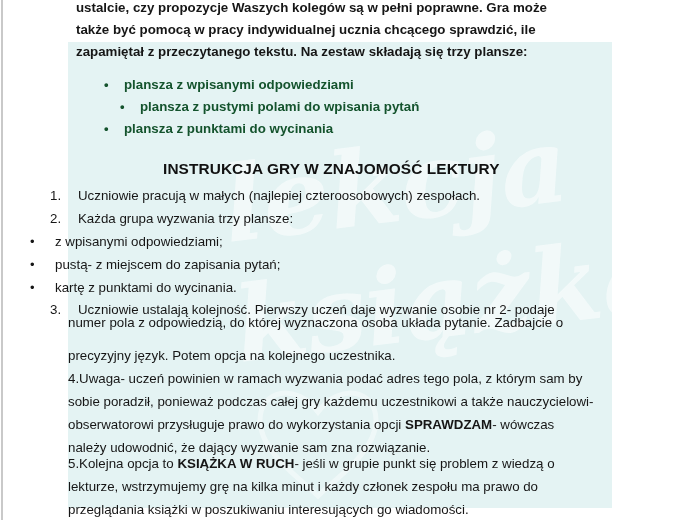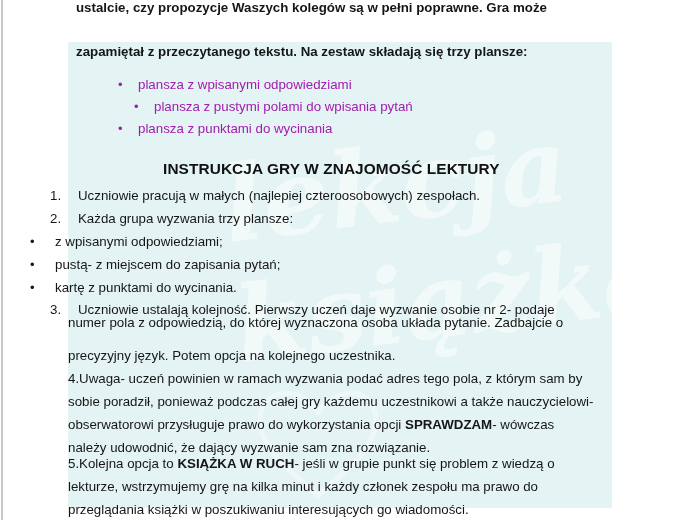--- a/index.html
+++ b/index.html
@@ -83,24 +83,24 @@
   .bold { font-weight: bold; }
 
   
   #intro-line-1 { left: 76px; top: -3px; font-weight: bold; }
   #intro-line-2 { left: 76px; top: 19px;  font-weight: bold; }
   #intro-line-3 { left: 76px; top: 41px;  font-weight: bold; }
 
   
   .blist-bold {
     position: absolute;
-    left: 118px;
-    color: #a21caf;
-    font-size: 13.3px;
-    font-weight: normal;
+    left: 104px;
+    color: #14532d;
+    font-size: 13.3px;
+    font-weight: bold;
     white-space: nowrap;
   }
   .blist-bold .dot {
     display: inline-block;
     width: 20px;
     font-size: 13px;
     vertical-align: top;
   }
   #bullet-a1 { top: 77px; }
   #bullet-a2 { top: 99px; margin-left: 16px; }
@@ -183,20 +183,21 @@
   <svg width="544" height="466" viewBox="0 0 544 466" xmlns="http://www.w3.org/2000/svg">
     <text class="wm-script" x="160" y="200" font-size="104" transform="rotate(-7 160 200)">lekcja</text>
     <text class="wm-script" x="172" y="320" font-size="104" transform="rotate(-7 172 320)">książka</text>
     <path class="wm-heart" d="M250 370 c-22 -30 -58 -22 -58 8 c0 32 40 58 58 76 c18 -18 58 -44 58 -76 c0 -30 -36 -38 -58 -8 z"></path>
   </svg>
 </div>
 
 <div id="content">
 
   <div class="para" id="intro-line-1">ustalcie, czy propozycje Waszych kolegów są w pełni poprawne. Gra może</div>
+  <div class="para" id="intro-line-2">także być pomocą w pracy indywidualnej ucznia chcącego sprawdzić, ile</div>
   <div class="para" id="intro-line-3">zapamiętał z przeczytanego tekstu. Na zestaw składają się trzy plansze:</div>
 
   <div class="blist-bold" id="bullet-a1">
     <span class="dot">•</span><span>plansza z wpisanymi odpowiedziami</span>
   </div>
   <div class="blist-bold" id="bullet-a2">
     <span class="dot">•</span><span>plansza z pustymi polami do wpisania pytań</span>
   </div>
   <div class="blist-bold" id="bullet-a3">
     <span class="dot">•</span><span>plansza z punktami do wycinania</span>

